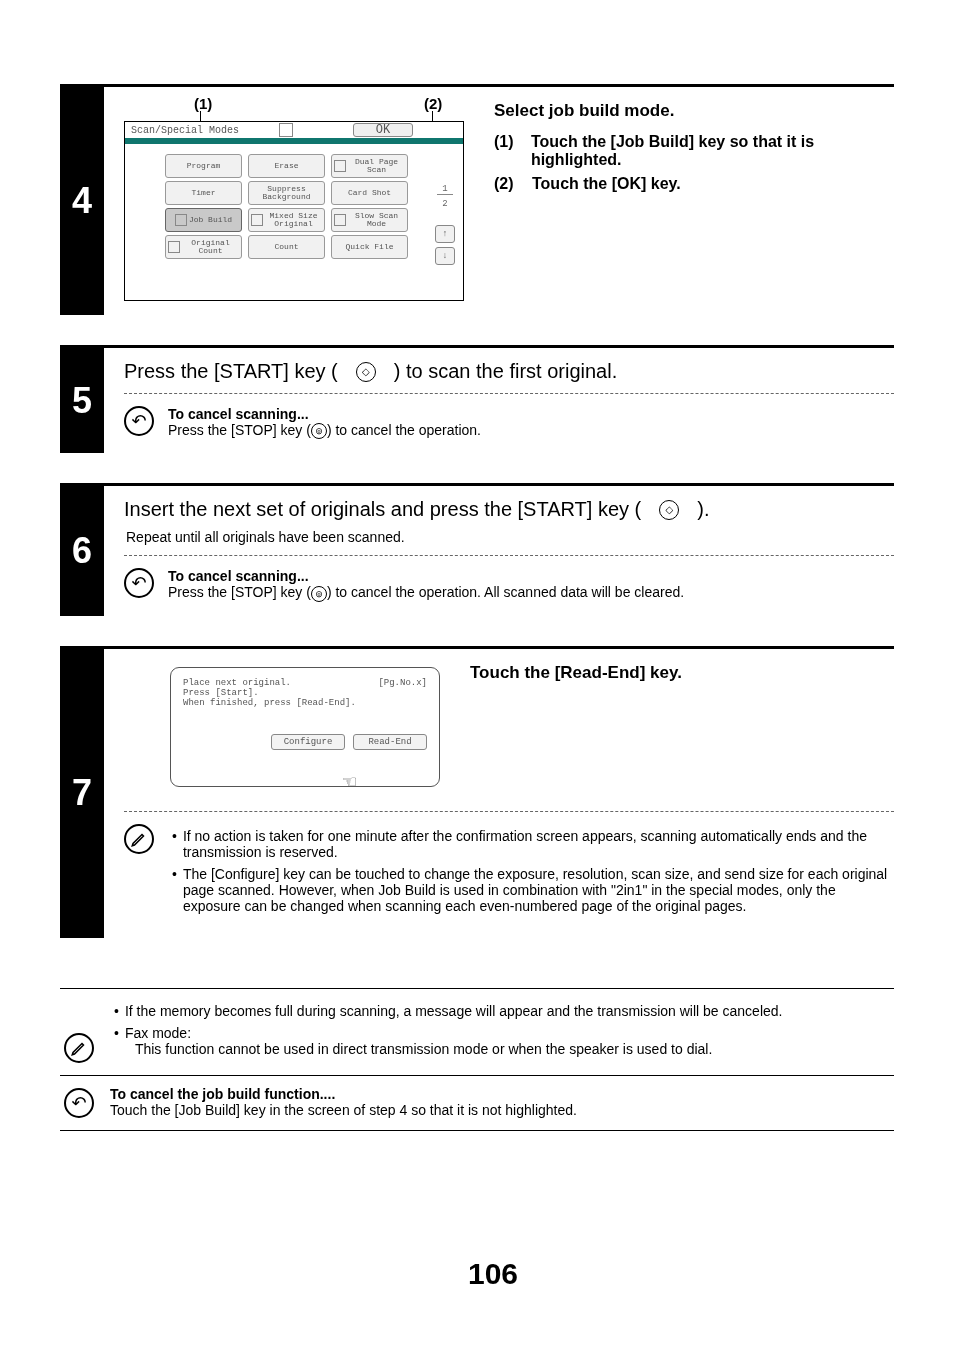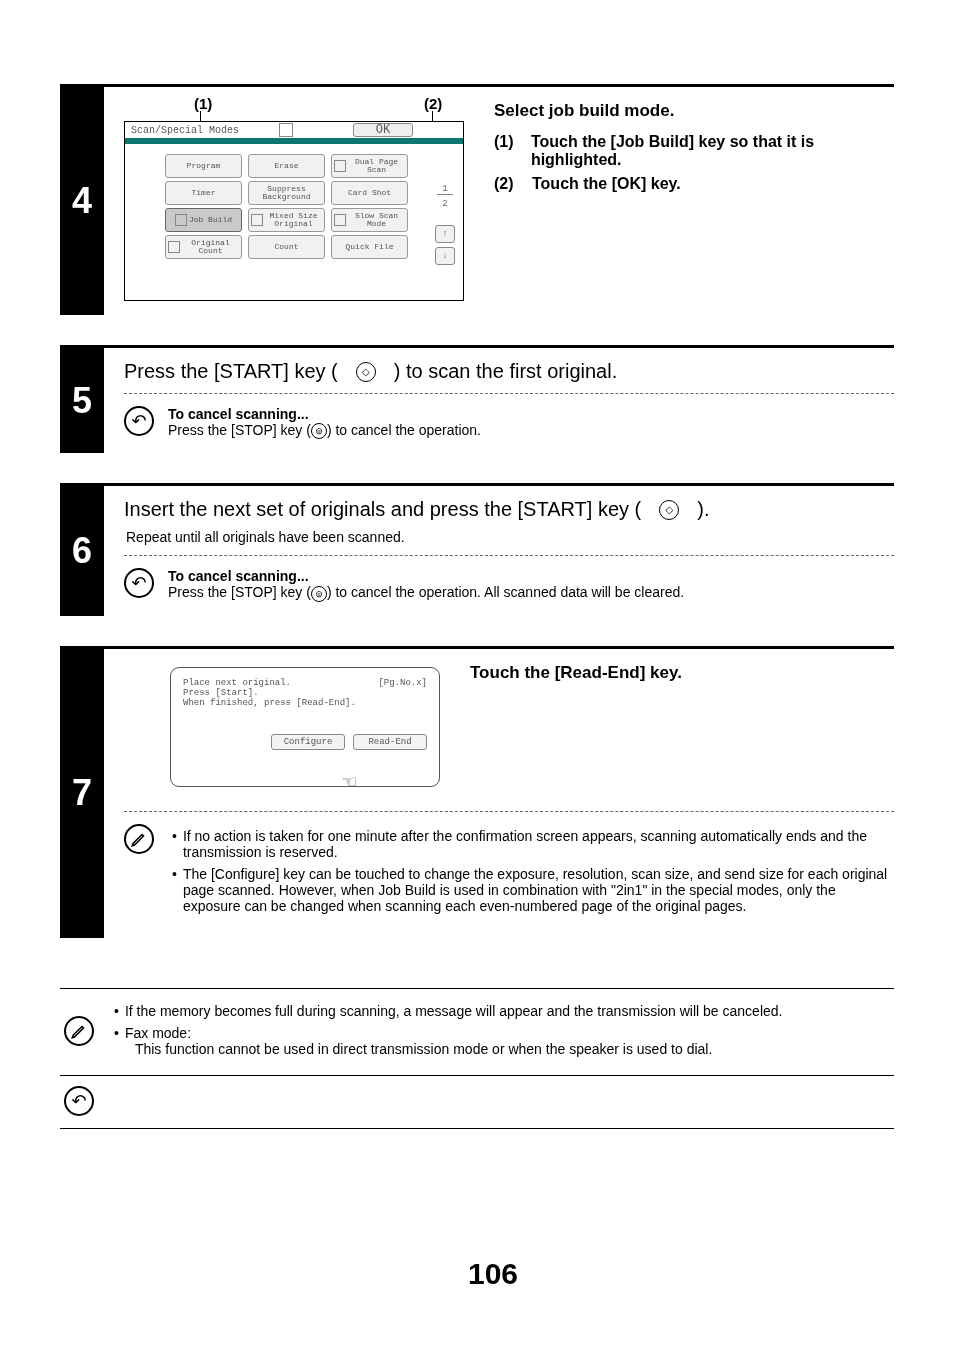--- a/index.html
+++ b/index.html
@@ -255,21 +255,21 @@
   }
 
   .bottom-block {
     margin-top: 50px;
   }
   .bottom-row {
     border-top: 1px solid #000;
     display: flex;
     gap: 16px;
     padding: 10px 4px 12px 4px;
-    align-items: center;
+    align-items: flex-end;
     font-size: 14px;
   }
   .bottom-row:last-of-type { border-bottom: 1px solid #000; }
   .bottom-text { flex: 1; }
   .bottom-text .bold { font-weight: bold; }
   .bottom-text .indent { margin-left: 10px; display: block; }
 
   .page-num {
     position: absolute;
     bottom: 60px;
@@ -474,16 +474,20 @@
           <span>
             <span>Fax mode:</span>
             <span class="indent">This function cannot be used in direct transmission mode or when the speaker is used to dial.</span>
           </span>
         </li>
       </ul>
     </div>
   </div>
   <div class="bottom-row">
     <div class="note-icon">↶</div>
+    <div class="bottom-text">
+      <div class="bold">To cancel the job build function....</div>
+      <div>Touch the [Job Build] key in the screen of step 4 so that it is not highlighted.</div>
+    </div>
   </div>
 </div>
 
 <div class="page-num">106</div>
 
 </body></html>

